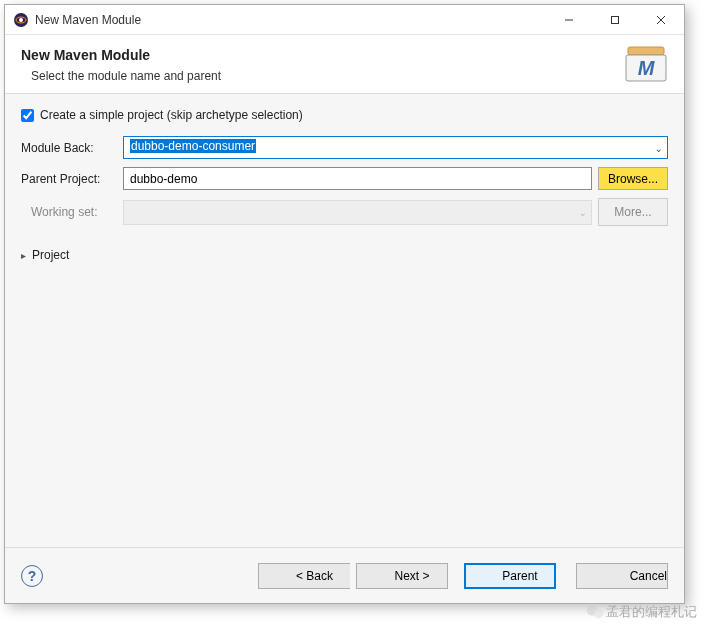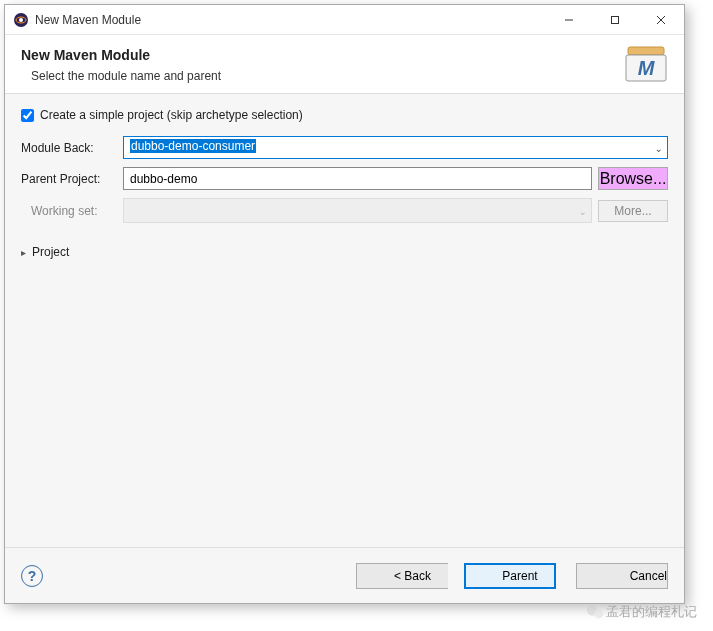--- a/index.html
+++ b/index.html
@@ -17,22 +17,22 @@
     .content { flex: 1; padding: 14px 16px; background: #f6f6f6; font-size: 12px; color: #222; }
     .checkbox-row { display: flex; align-items: center; margin-bottom: 14px; }
     .checkbox-row input { margin-right: 6px; width: 13px; height: 13px; }
     .form-row { display: flex; align-items: center; margin-bottom: 8px; gap: 6px; }
     .form-label { width: 96px; font-size: 12px; }
     .text-input { flex: 1; height: 23px; border: 1px solid #888; padding: 2px 6px; font-size: 12px; background: #fff; }
     .text-input.selected { background: #fff; }
     .selection { background: #0078d7; color: #fff; padding: 0 1px; }
     .combo { position: relative; }
     .combo-arrow { position: absolute; right: 4px; top: 50%; transform: translateY(-50%); font-size: 10px; color: #555; }
-    .browse-btn { width: 70px; height: 23px; border: 1px solid #aaa; background: #f0abfc; font-size: 16px; cursor: pointer; }
-    .more-btn { width: 70px; height: 22px; border: 1px solid #ccc; background: #f0f0f0; font-size: 12px; color: #888; }
+    .browse-btn { width: 70px; height: 23px; border: 1px solid #aaa; background: #fde047; font-size: 12px; cursor: pointer; }
+    .more-btn { width: 70px; height: 28px; border: 1px solid #ccc; background: #f0f0f0; font-size: 12px; color: #888; }
     .working-set-row { display: flex; align-items: center; margin-top: 6px; gap: 6px; }
     .working-set-label { width: 86px; margin-left: 10px; color: #888; }
     .working-combo { flex: 1; height: 25px; border: 1px solid #ddd; background: #eee; position: relative; }
     .advanced-row { display: flex; align-items: center; margin-top: 22px; cursor: pointer; }
     .advanced-arrow { font-size: 10px; margin-right: 6px; color: #555; }
     .footer { border-top: 1px solid #ddd; height: 56px; display: flex; align-items: center; padding: 0 16px; background: #f6f6f6; }
     .help-icon { width: 22px; height: 22px; border: 1.5px solid #3a6ea5; border-radius: 50%; display: flex; align-items: center; justify-content: center; color: #3a6ea5; font-size: 14px; font-weight: bold; }
     .footer-spacer { flex: 1; }
     .nav-btn { width: 92px; height: 26px; border: 1px solid #adadad; background: #e9e9e9; font-size: 12px; cursor: pointer; margin-left: 6px; padding-left: 20px; }
     .nav-btn.finish { border: 2px solid #0078d7; background: #e6f2fb; }
@@ -117,20 +117,21 @@
       <span class="advanced-arrow">▸</span>
       <span>Project</span>
     </div>
   </div>
 
   <div class="footer">
     <div class="help-icon">?</div>
     <div class="footer-spacer"></div>
     <div class="nav-btn-group">
       <button class="nav-btn">&lt; Back</button>
+      <button class="nav-btn">Next &gt;</button>
     </div>
     <button class="nav-btn finish" style="margin-left:16px;">Parent</button>
     <button class="nav-btn" style="margin-left:20px;text-align:right;">Cancel</button>
   </div>
 </div>
 
 <div class="watermark">
   <svg class="wechat-icon" viewBox="0 0 24 24">
     <circle cx="9" cy="10" r="6" fill="#ccc"></circle>
     <circle cx="16" cy="14" r="5" fill="#ddd"></circle>

